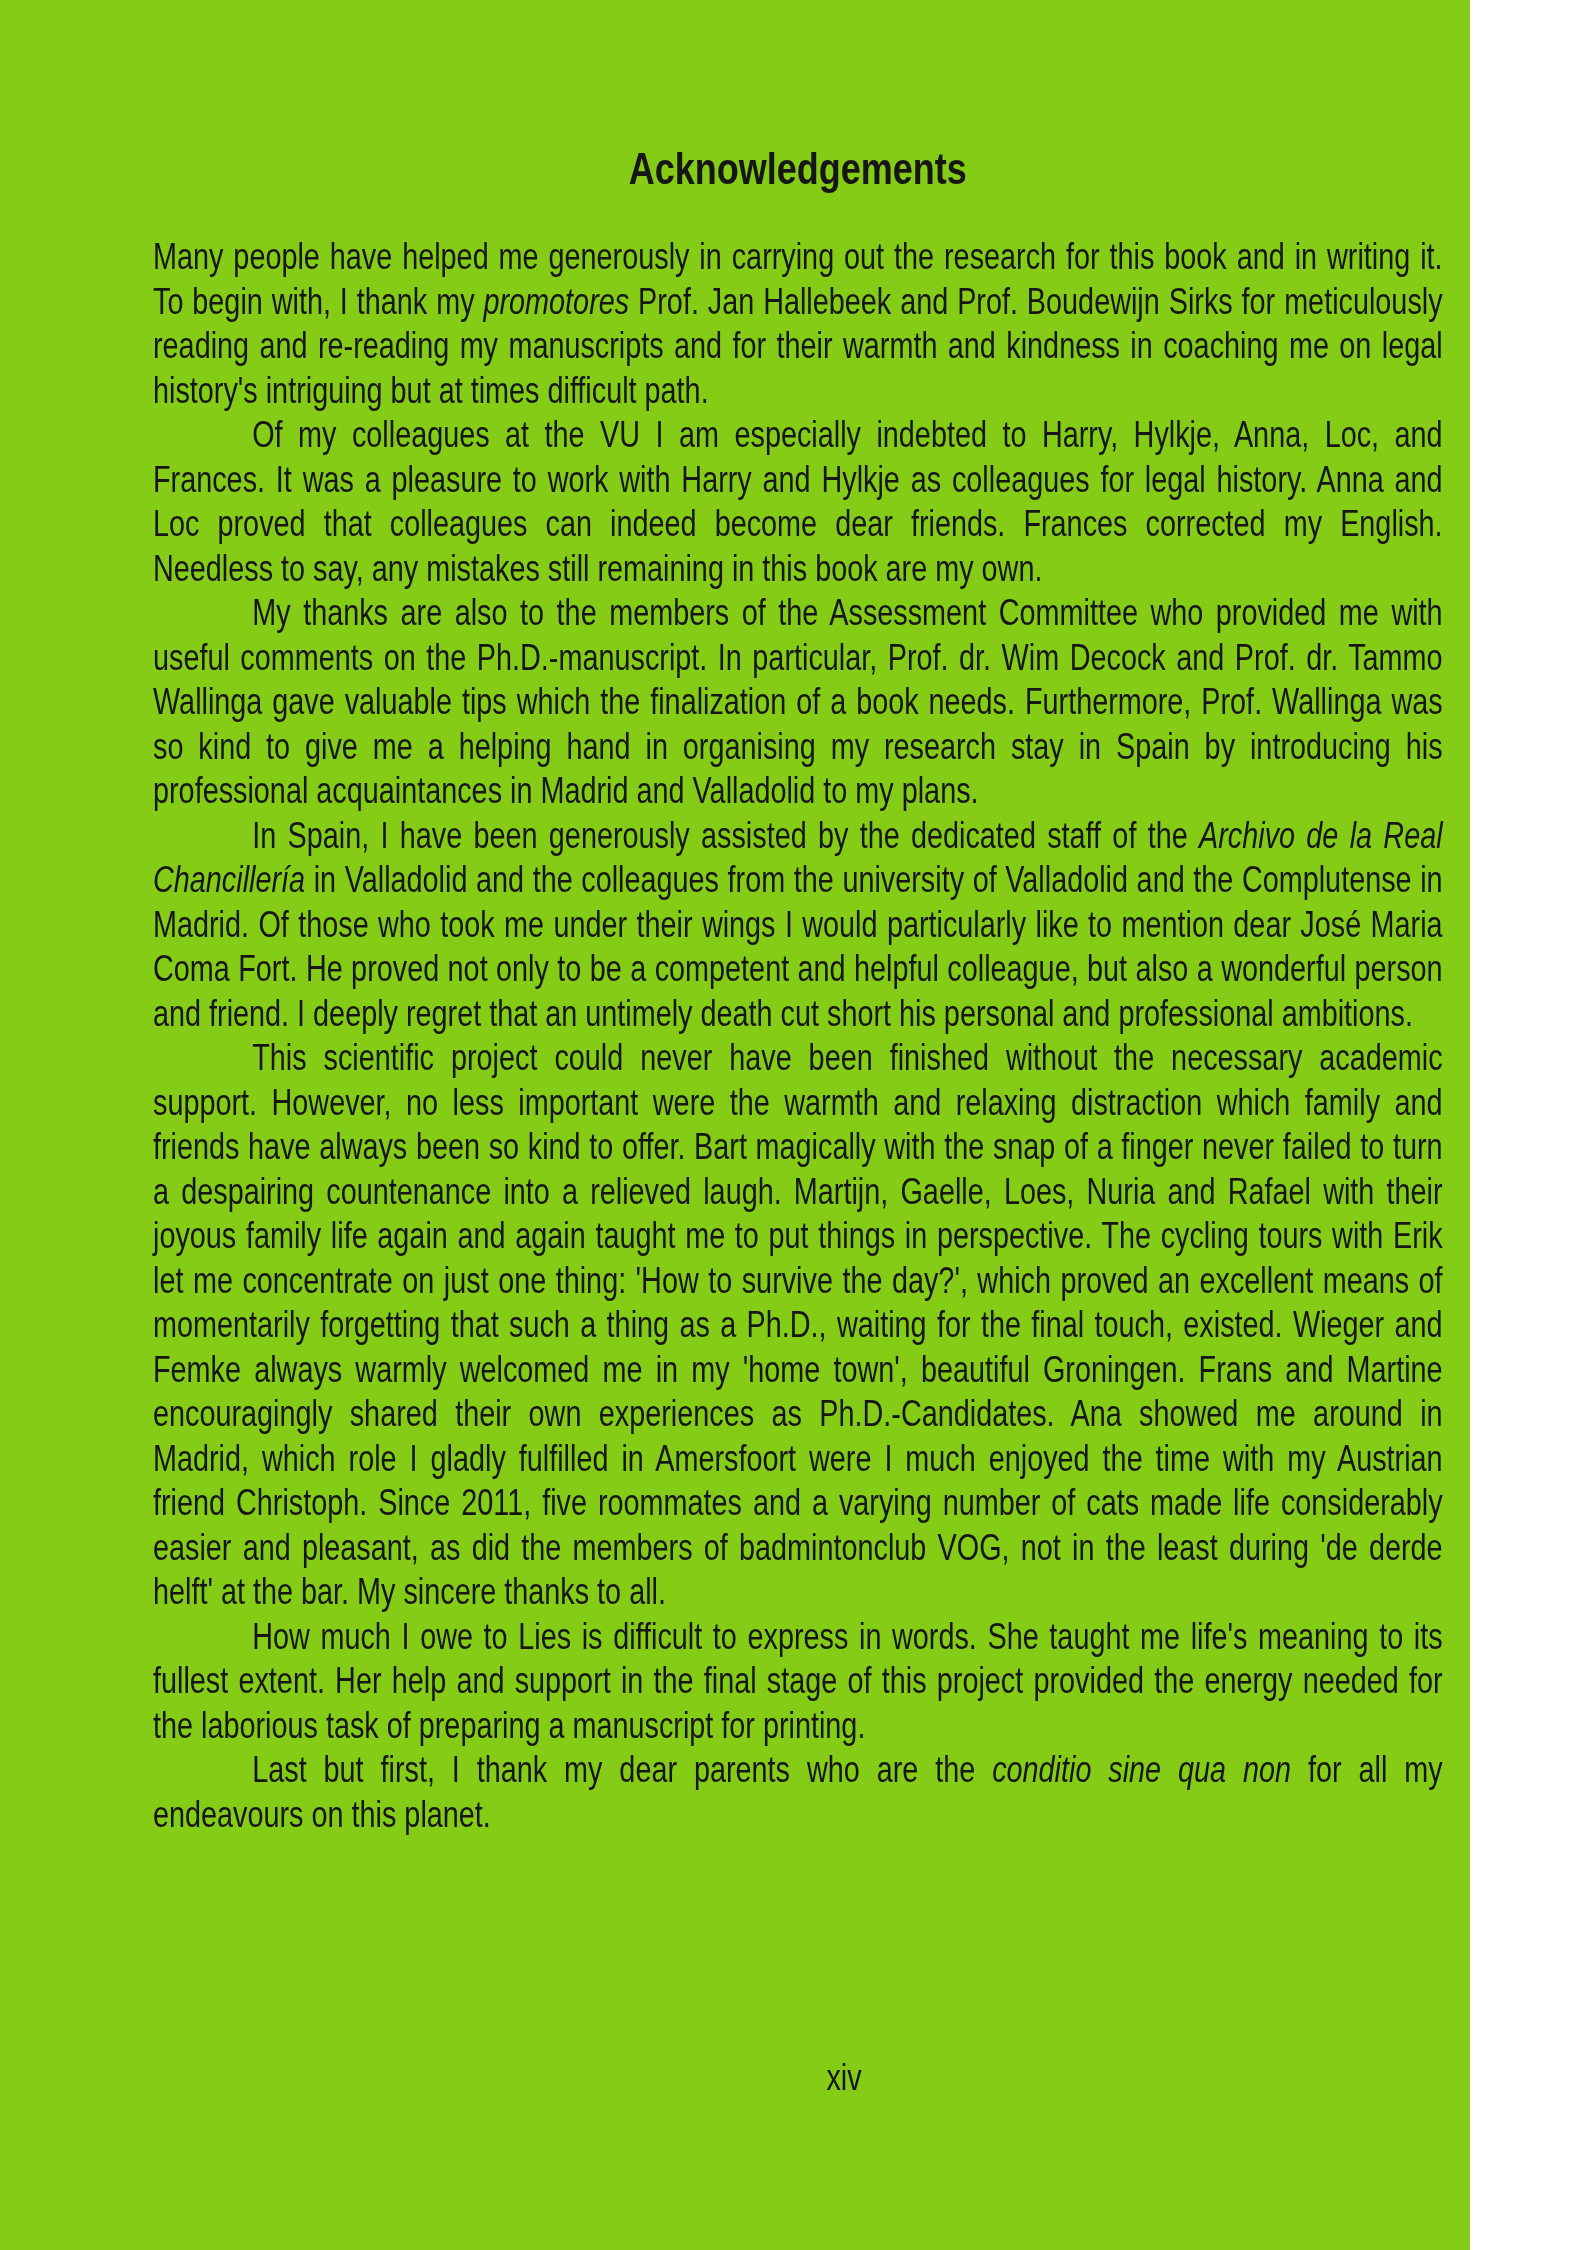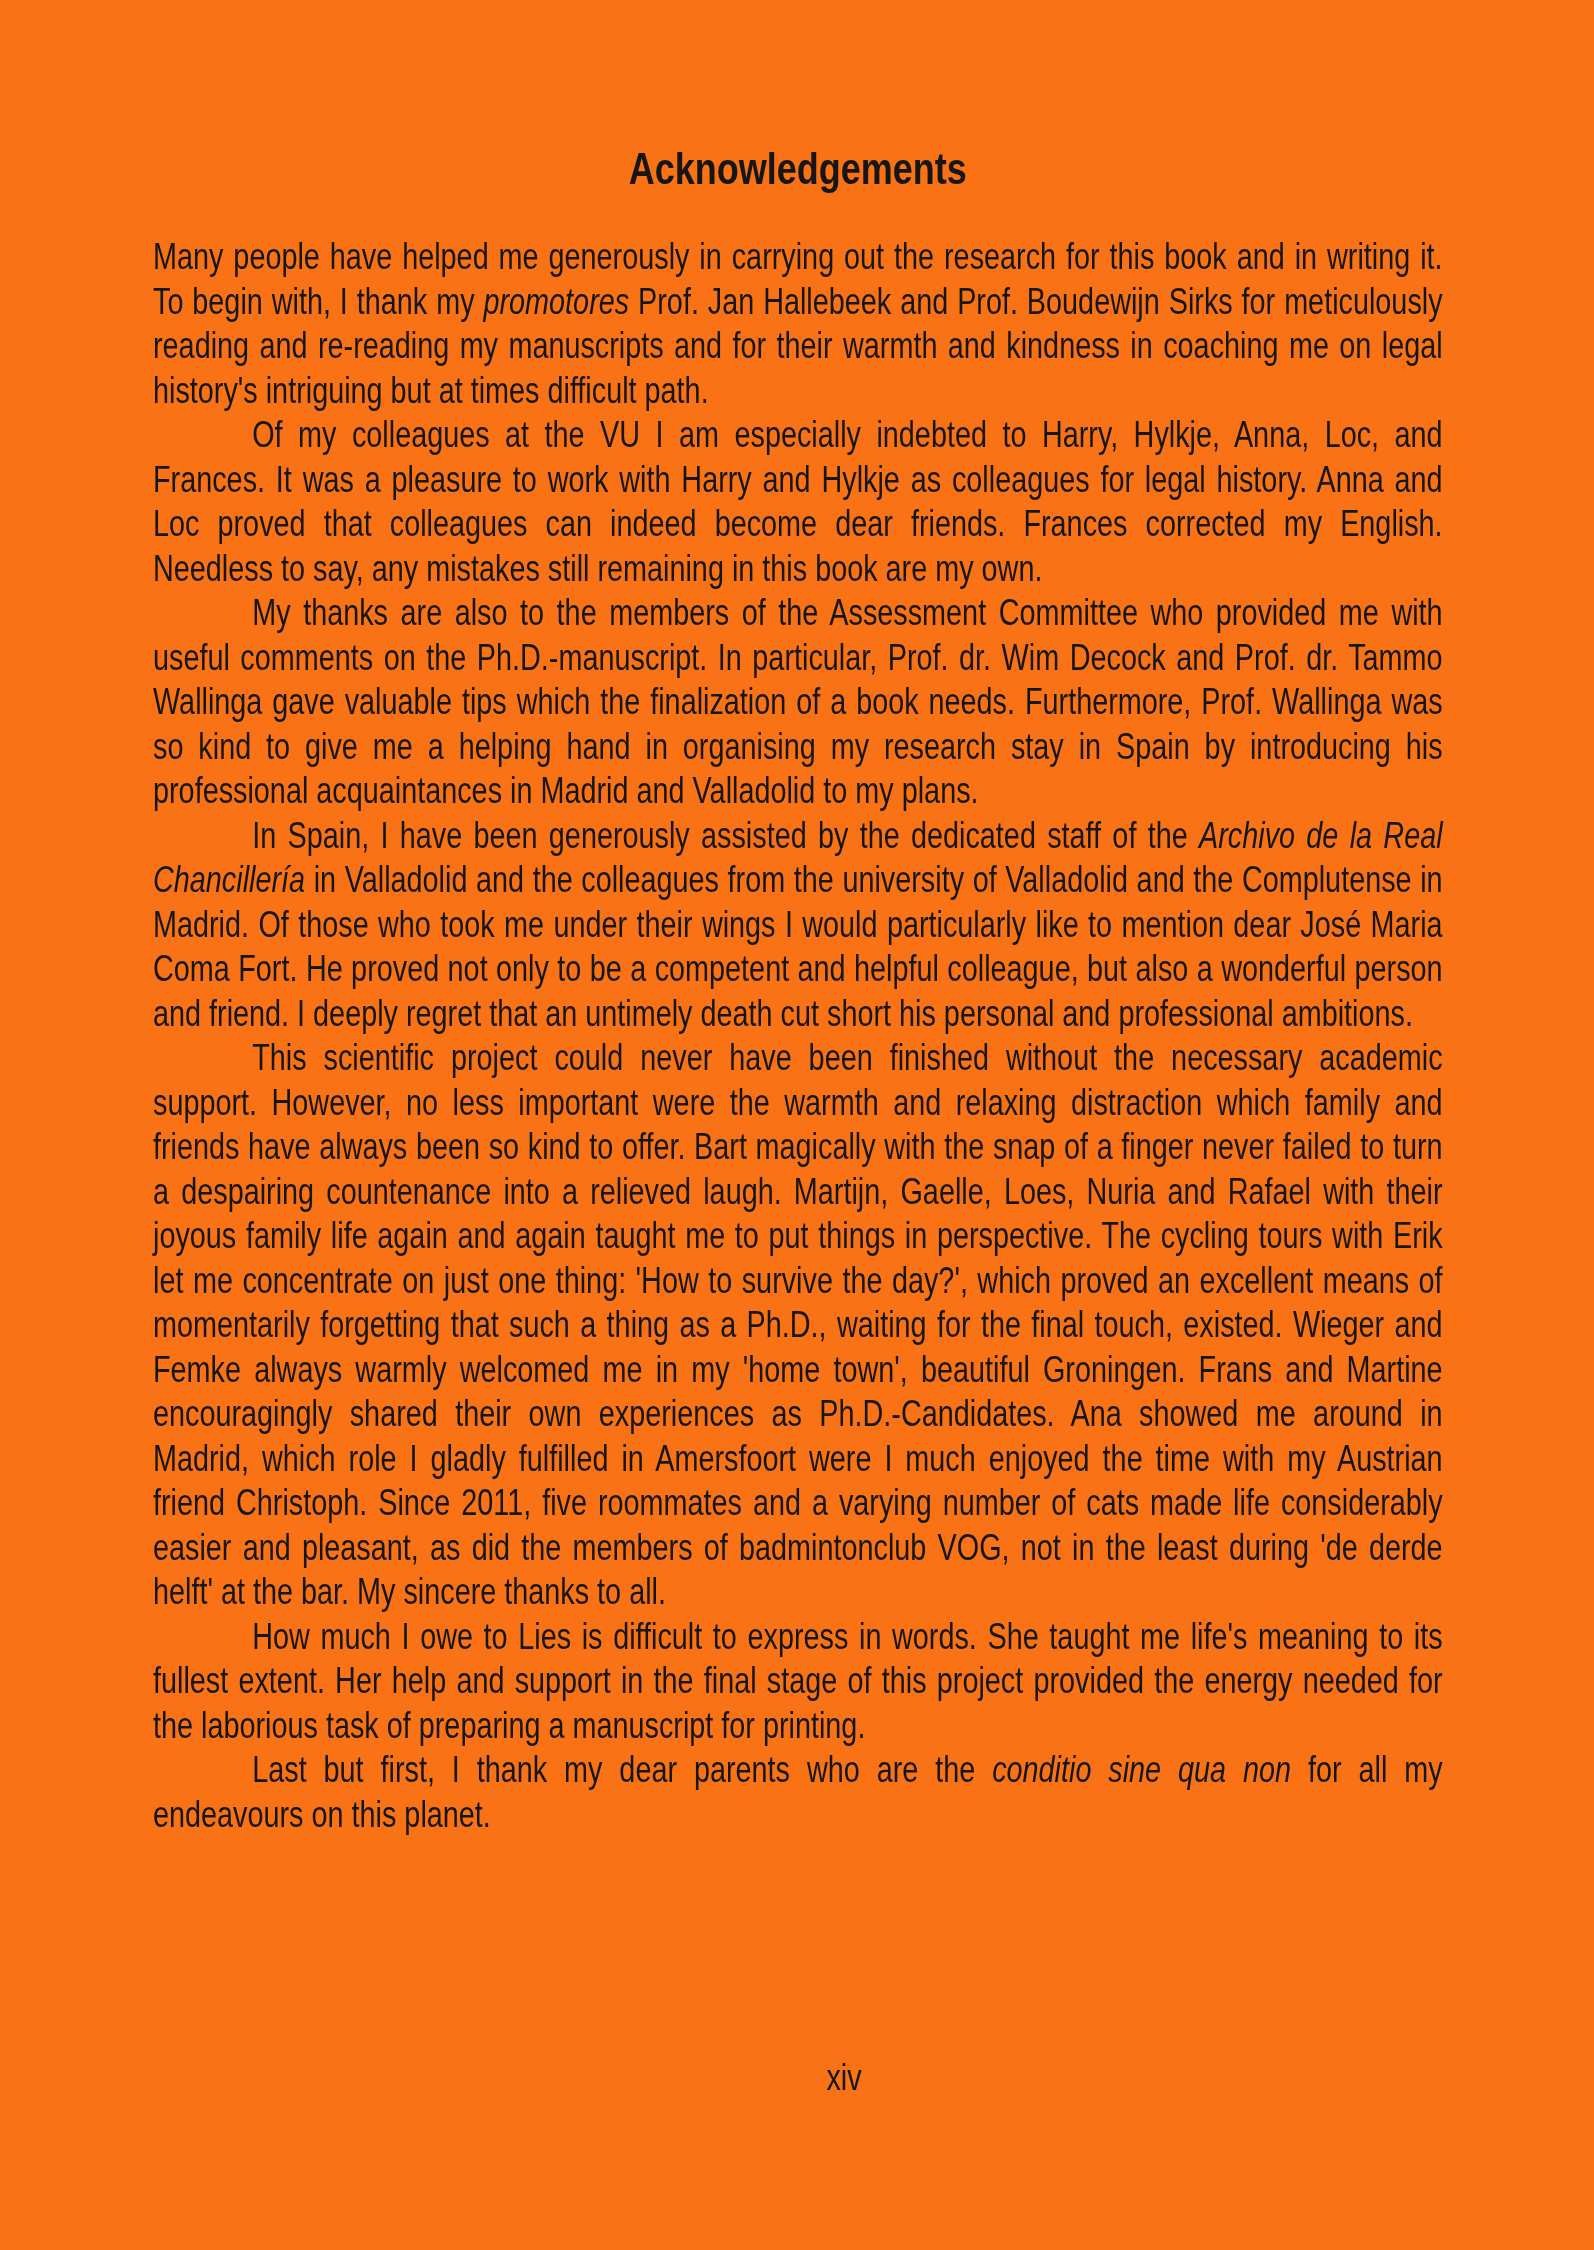--- a/index.html
+++ b/index.html
@@ -2,23 +2,23 @@
 <html><head>
 <meta charset="utf-8">
 <style>
   html, body {
     margin: 0;
     padding: 0;
     background: #ffffff;
   }
   .page {
     position: relative;
-    width: 1594px;
+    width: 1470px;
     height: 2250px;
-    background: #f97316;
+    background: #84cc16;
     overflow: hidden;
     font-family: "Liberation Sans", "DejaVu Sans", sans-serif;
     color: #161616;
   }
   
   .content {
     position: absolute;
     left: 153px;
     top: 141px;
     width: 1612px;

